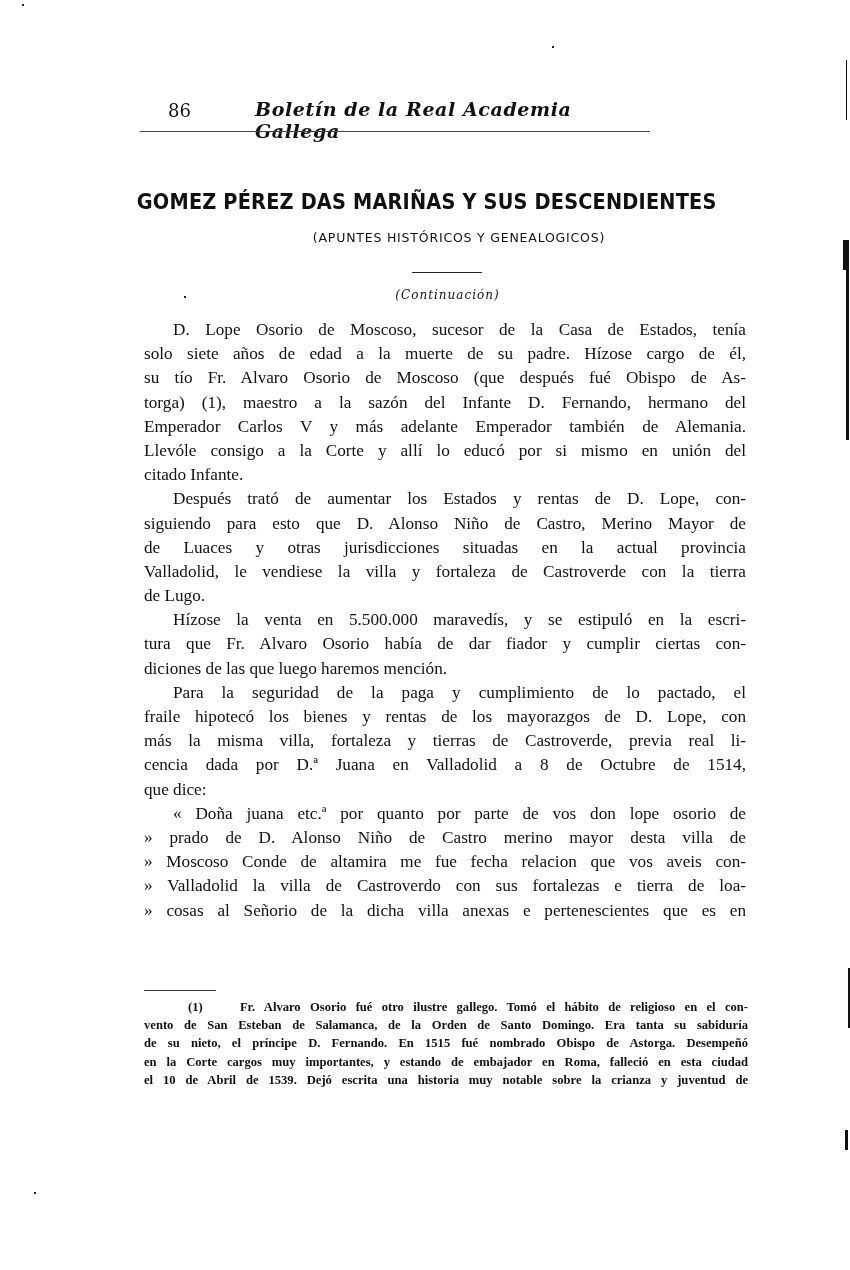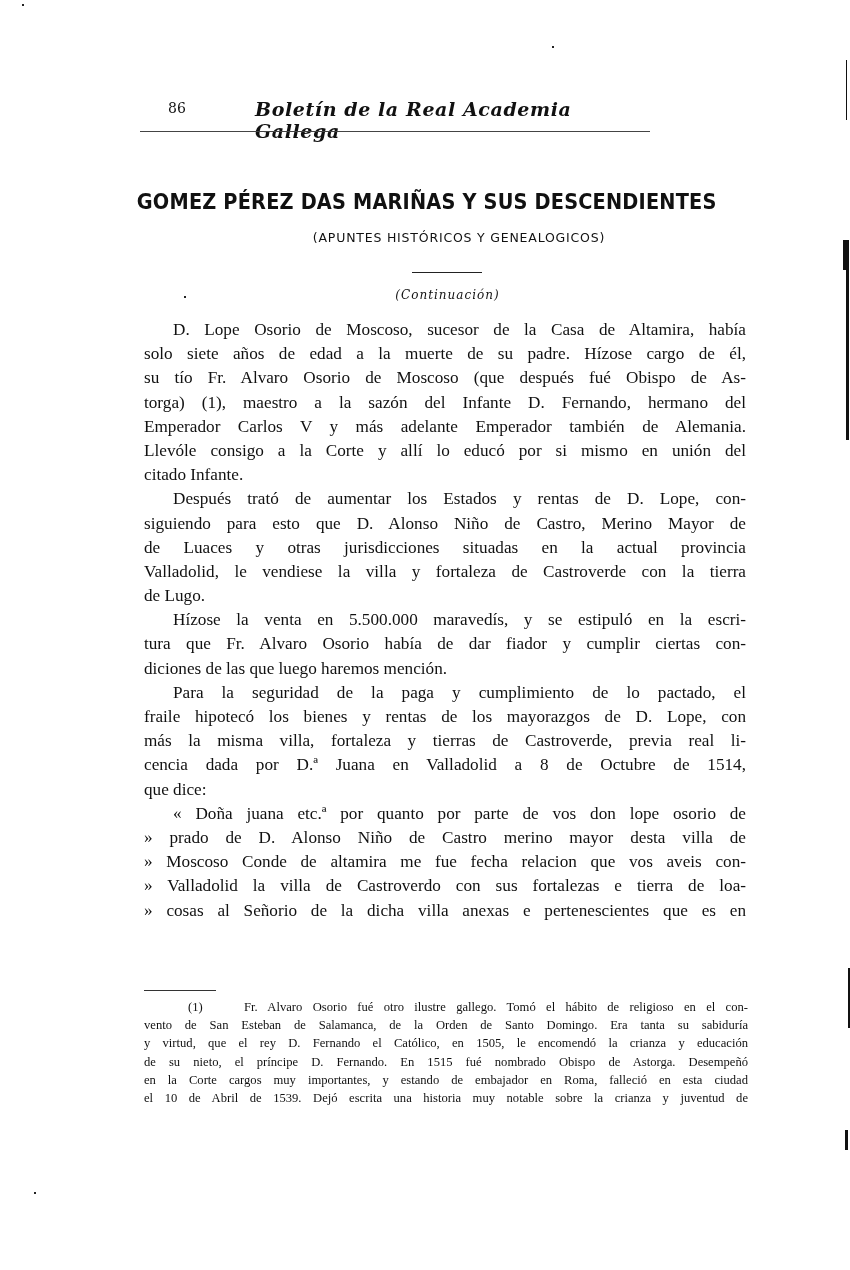--- a/index.html
+++ b/index.html
@@ -1,32 +1,32 @@
 <!DOCTYPE html>
 <html><head>
 <meta charset="utf-8">
 <style>
   html, body { margin: 0; padding: 0; background: #ffffff; }
   body { width: 850px; height: 1270px; position: relative; overflow: hidden; color: #111; }
   .page { position: absolute; left: 0; top: 0; width: 850px; height: 1270px; }
   .header { position: absolute; left: 168px; top: 100px; width: 470px; height: 30px; }
-  .page-number { position: absolute; left: 0; top: 0; font-family: "DejaVu Serif", serif; font-size: 14px; }
+  .page-number { position: absolute; left: 0; top: 0; font-family: "DejaVu Serif", serif; font-size: 18px; }
   .running-title { position: absolute; left: 87px; top: -2px; font-family: "DejaVu Serif", serif; font-size: 19px; letter-spacing: 0.6px; font-style: italic; font-weight: bold; }
   .header-rule { position: absolute; left: 140px; top: 131px; width: 510px; border-top: 1px solid #444; }
   .title { position: absolute; left: 0; width: 850px; top: 190px; text-align: center; font-family: "DejaVu Sans", sans-serif; font-weight: bold; font-size: 21px; letter-spacing: 0.2px; transform: scaleX(0.92); transform-origin: 446px 0; }
   .subtitle { position: absolute; left: 15px; width: 850px; top: 230px; text-align: center; font-family: "DejaVu Sans", sans-serif; font-size: 12.5px; letter-spacing: 0.8px; padding-left: 38px; box-sizing: border-box; }
   .short-rule { position: absolute; left: 412px; top: 272px; width: 70px; border-top: 1px solid #222; }
   .continuation { position: absolute; left: 0; width: 850px; top: 288px; text-align: center; font-family: "DejaVu Serif", serif; font-style: italic; font-size: 12px; letter-spacing: 1px; padding-left: 45px; box-sizing: border-box; }
   .body-text { position: absolute; left: 144px; top: 318px; width: 602px; font-family: "Liberation Serif", serif; font-size: 17.2px; line-height: 24.2px; text-align: justify; }
   .line { display: block; white-space: nowrap; text-align: justify; text-align-last: justify; height: 24.2px; }
   .line.last { text-align-last: left; }
   .indent { padding-left: 29px; }
   .fn-rule { position: absolute; left: 144px; top: 990px; width: 72px; border-top: 1px solid #333; }
   .footnote { position: absolute; left: 144px; top: 998px; width: 604px; font-family: "Liberation Serif", serif; font-size: 12.6px; line-height: 18.2px; }
-  .fn-line { display: block; white-space: nowrap; text-align: justify; text-align-last: justify; height: 18.2px; }
+  .fn-line { display: block; white-space: nowrap; text-align: justify; text-align-last: justify; height: 18.2px; font-weight: bold; }
   .fn-line.last { text-align-last: left; }
   .fn-indent { padding-left: 44px; }
   .scan-edge { position: absolute; background: #111; }
   .speck { position: absolute; width: 2px; height: 2px; background: #222; }
 </style>
 </head>
 <body>
 
 <div class="page">
 
@@ -35,21 +35,21 @@
     <span class="running-title">Boletín de la Real Academia Gallega</span>
   </div>
   <div class="header-rule"></div>
 
   <div class="title">GOMEZ PÉREZ DAS MARIÑAS Y SUS DESCENDIENTES</div>
   <div class="subtitle">(APUNTES HISTÓRICOS Y GENEALOGICOS)</div>
   <div class="short-rule"></div>
   <div class="continuation">(Continuación)</div>
 
   <div class="body-text">
-    <span class="line indent">D. Lope Osorio de Moscoso, sucesor de la Casa de Altamira, había</span>
+    <span class="line indent">D. Lope Osorio de Moscoso, sucesor de la Casa de Estados, tenía</span>
     <span class="line">solo siete años de edad a la muerte de su padre.  Hízose cargo de él,</span>
     <span class="line">su tío Fr. Alvaro Osorio de Moscoso (que después fué Obispo de As-</span>
     <span class="line">torga) (1), maestro a la sazón del Infante D. Fernando, hermano del</span>
     <span class="line">Emperador Carlos V y más adelante Emperador también de Alemania.</span>
     <span class="line">Llevóle consigo a la Corte y allí lo educó por si mismo en unión del</span>
     <span class="line last">citado Infante.</span>
     <span class="line indent">Después trató de aumentar los Estados y rentas de D. Lope, con-</span>
     <span class="line">siguiendo para esto que D. Alonso Niño de Castro, Merino Mayor de</span>
     <span class="line">de Luaces y otras jurisdicciones situadas en la actual provincia</span>
     <span class="line">Valladolid, le vendiese la villa y fortaleza de Castroverde con la tierra</span>
@@ -66,21 +66,20 @@
     <span class="line">» prado de D. Alonso Niño de Castro merino mayor desta villa de</span>
     <span class="line">» Moscoso Conde de altamira me fue fecha relacion que vos aveis con-</span>
     <span class="line">» Valladolid la villa de Castroverdo con sus fortalezas e tierra de loa-</span>
     <span class="line">» cosas al Señorio de la dicha villa anexas e pertenescientes que es en</span>
   </div>
 
   <div class="fn-rule"></div>
   <div class="footnote">
     <span class="fn-line fn-indent"><span>(1)</span>&nbsp;&nbsp;&nbsp;&nbsp;<span>Fr. Alvaro Osorio fué otro ilustre gallego. Tomó el hábito de religioso en el con-</span></span>
     <span class="fn-line">vento de San Esteban de Salamanca, de la Orden de Santo Domingo. Era tanta su sabiduría</span>
-    <span class="fn-line">y virtud, que el rey D. Fernando el Católico, en 1505, le encomendó la crianza y educación</span>
     <span class="fn-line">de su nieto, el príncipe D. Fernando. En 1515 fué nombrado Obispo de Astorga. Desempeñó</span>
     <span class="fn-line">en la Corte cargos muy importantes, y estando de embajador en Roma, falleció en esta ciudad</span>
     <span class="fn-line">el 10 de Abril de 1539. Dejó escrita una historia muy notable sobre la crianza y juventud de</span>
   </div>
 
   <div class="scan-edge" style="left:846px;top:240px;width:3px;height:200px;"></div>
   <div class="scan-edge" style="left:843px;top:240px;width:4px;height:30px;"></div>
   <div class="scan-edge" style="left:846px;top:60px;width:1px;height:60px;"></div>
   <div class="scan-edge" style="left:848px;top:968px;width:2px;height:60px;"></div>
   <div class="scan-edge" style="left:845px;top:1130px;width:3px;height:20px;"></div>

